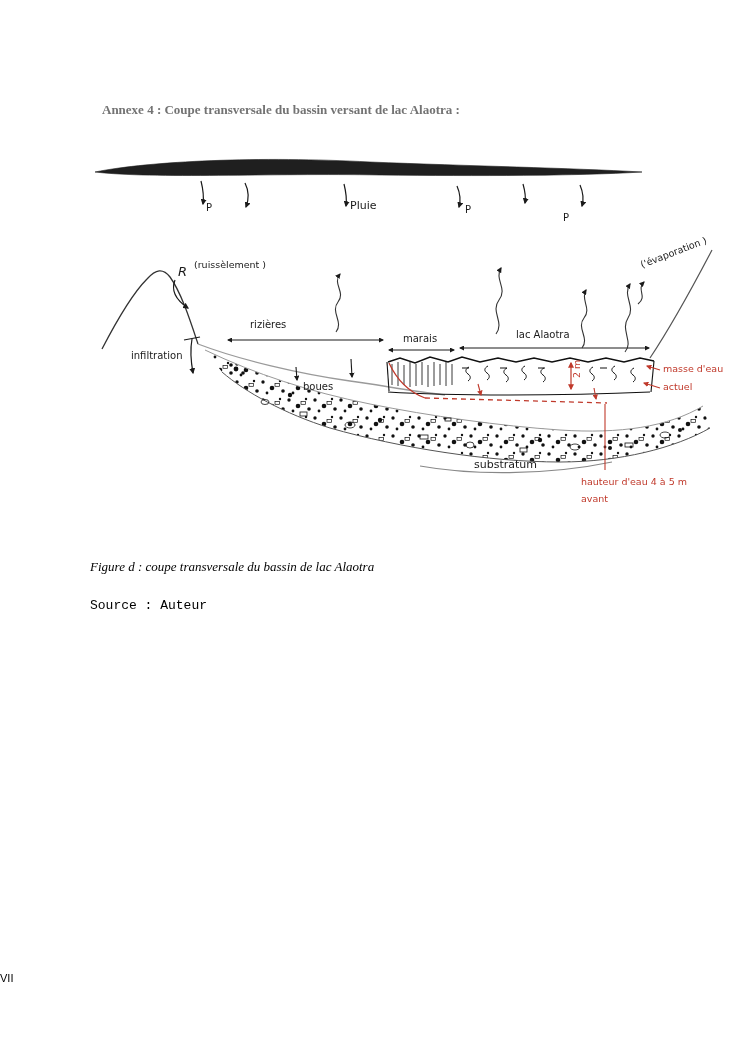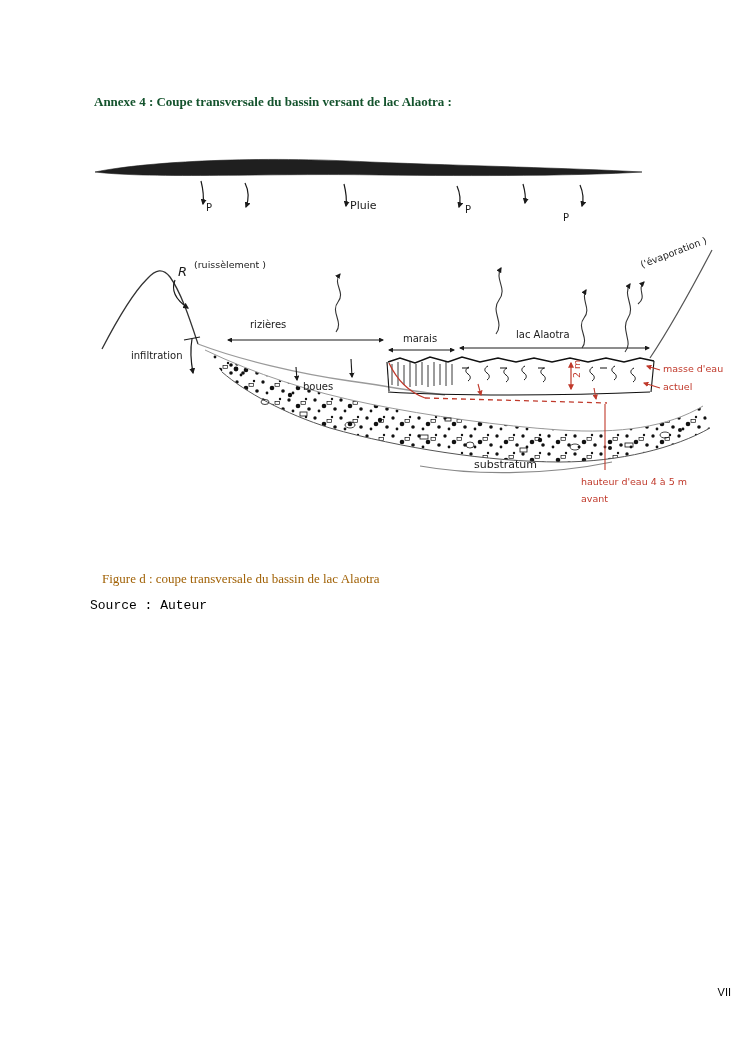--- a/index.html
+++ b/index.html
@@ -2,35 +2,35 @@
 <html><head>
 <meta charset="utf-8">
 <style>
   html,body { margin:0; padding:0; background:#e9e9e9; }
   .page {
     position:relative; width:745px; height:1053px; margin:0 auto;
     background:#ffffff; font-family:"Liberation Serif", serif;
     overflow:hidden;
   }
   .heading {
-    position:absolute; left:90px; top:90px; margin:4px;
-    font-size:13px; font-weight:bold; color:#14532d;
+    position:absolute; left:90px; top:90px; margin:12px;
+    font-size:13px; font-weight:bold; color:#737373;
     font-family:"Liberation Serif", serif;
   }
   .caption {
-    position:absolute; left:90px; top:559px; margin:12px;
-    font-size:13px; color:#a16207;
+    position:absolute; left:90px; top:559px; margin:0;
+    font-size:13px; font-style:italic; color:#000000;
   }
   .source {
     position:absolute; left:90px; top:598px; margin:0;
     font-size:13px; color:#000000;font-family:Liberation Mono, monospace;
   }
   .pagenum {
-    position:absolute; left:0; right:0; top:972px; margin:14px;
-    text-align:right; font-size:11px; color:#000000;
+    position:absolute; left:0; right:0; top:972px; margin:0;
+    text-align:left; font-size:11px; color:#000000;
     font-family:"Liberation Sans", sans-serif;
   }
   svg.fig { position:absolute; left:0; top:0; }
   svg text { font-family:"DejaVu Sans", sans-serif; fill:#1a1a1a; }
   svg text.t9  { font-size:9.5px; }
   svg text.t10 { font-size:10px; }
   svg text.t11 { font-size:11px; }
   svg text.t13 { font-size:13px; font-style:italic; }
   svg text.red { fill:#c0392b; }
 </style>

